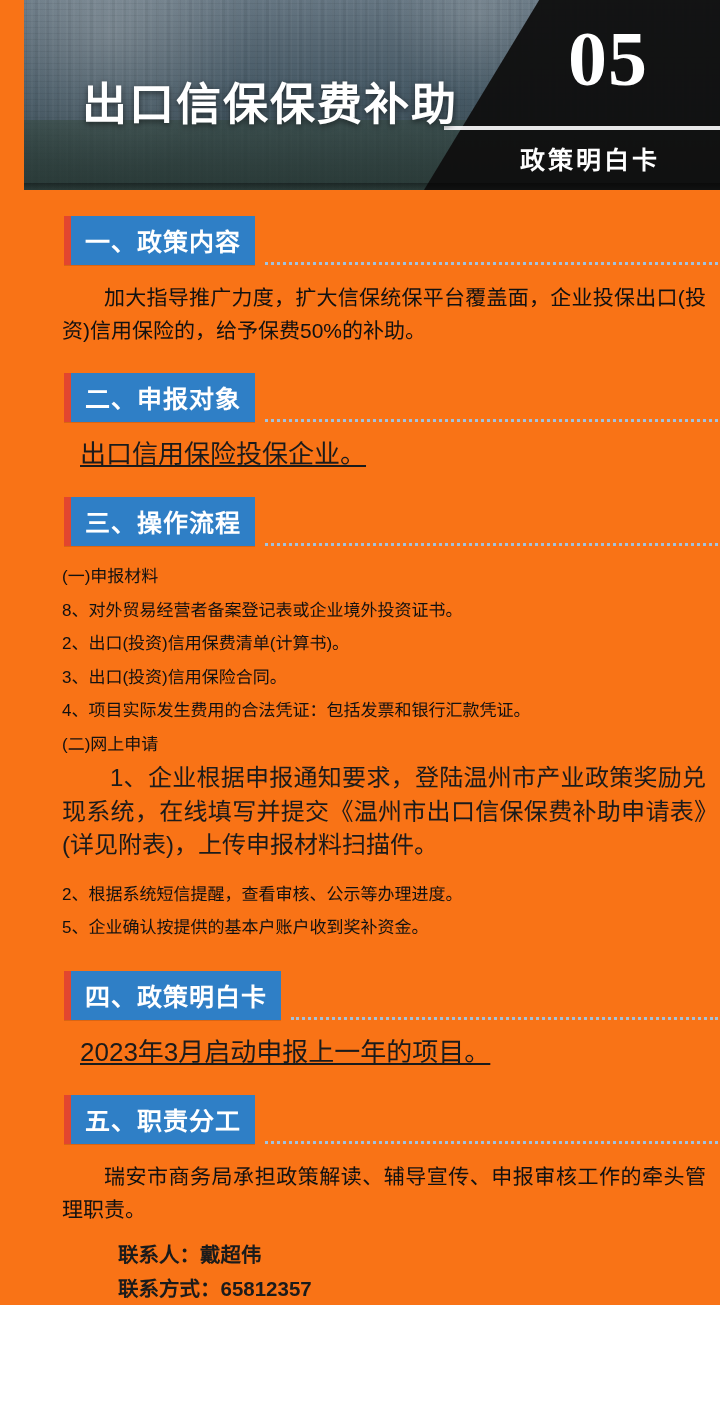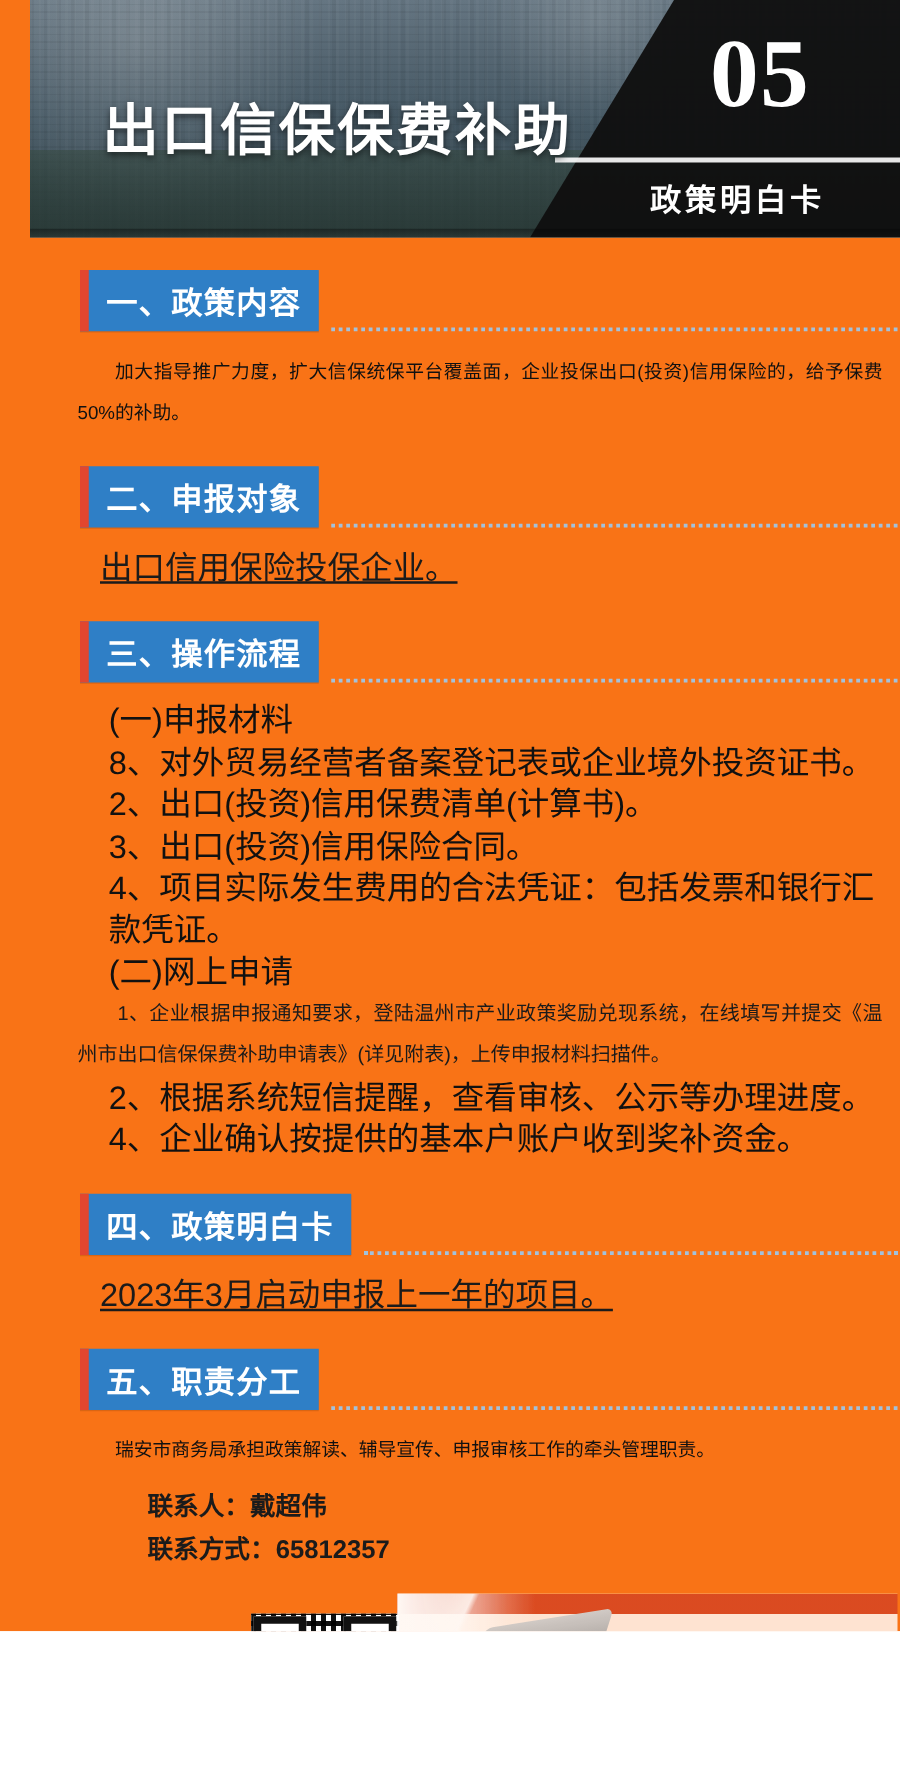--- a/index.html
+++ b/index.html
@@ -108,37 +108,37 @@
   .dots{
     flex:1;
     height:0;
     margin-left:10px;
     border-top:3px dotted #9fc6e6;
     opacity:.95;
   }
 
   .body-text{
     margin:16px 12px 0 12px;
-    font-size:15px;
+    font-size:21px;
     line-height:33px;
     color:#111111;
     text-align:justify;
   }
   .indent{ text-indent:2em; }
   .line{ display:block; }
   .list{
-    margin:14px 12px 0 37px;
-    font-size:26px;
+    margin:14px 12px 0 12px;
+    font-size:17px;
     line-height:33.5px;
     color:#111111;
   }
   .list .line{ display:block; }
   .para{
-    margin:0 12px;
-    font-size:16px;
+    margin:16px 12px;
+    font-size:24px;
     line-height:33.5px;
     text-align:justify;
     text-indent:2em;
   }
   .plain{
     margin:16px 12px 0 30px;
     font-size:26px;
     line-height:33px;
     text-decoration:underline;
   }
@@ -266,21 +266,21 @@
         <span class="line">(一)申报材料</span>
         <span class="line">8、对外贸易经营者备案登记表或企业境外投资证书。</span>
         <span class="line">2、出口(投资)信用保费清单(计算书)。</span>
         <span class="line">3、出口(投资)信用保险合同。</span>
         <span class="line">4、项目实际发生费用的合法凭证：包括发票和银行汇款凭证。</span>
         <span class="line">(二)网上申请</span>
       </div>
       <div class="para" style="margin-top:0;">1、企业根据申报通知要求，登陆温州市产业政策奖励兑现系统，在线填写并提交《温州市出口信保保费补助申请表》(详见附表)，上传申报材料扫描件。</div>
       <div class="list" style="margin-top:0;">
         <span class="line">2、根据系统短信提醒，查看审核、公示等办理进度。</span>
-        <span class="line">4、企业确认按提供的基本户账户收到奖补资金。</span>
+        <span class="line">5、企业确认按提供的基本户账户收到奖补资金。</span>
       </div>
     </div>
 
     <div class="section">
       <div class="sec-head">
         <span class="sec-tag">四、政策明白卡</span>
         <span class="dots"></span>
       </div>
       <div class="plain">2023年3月启动申报上一年的项目。</div>
     </div>

